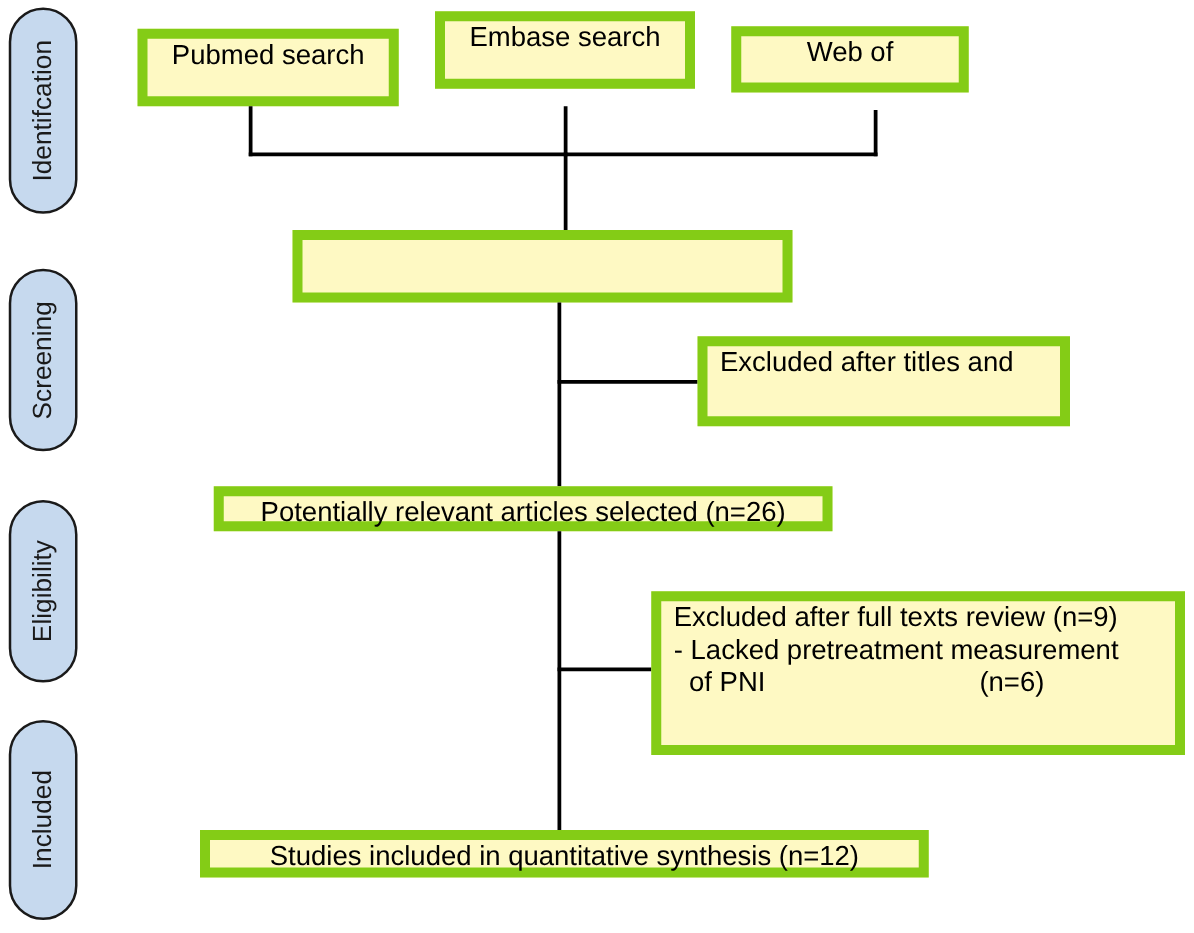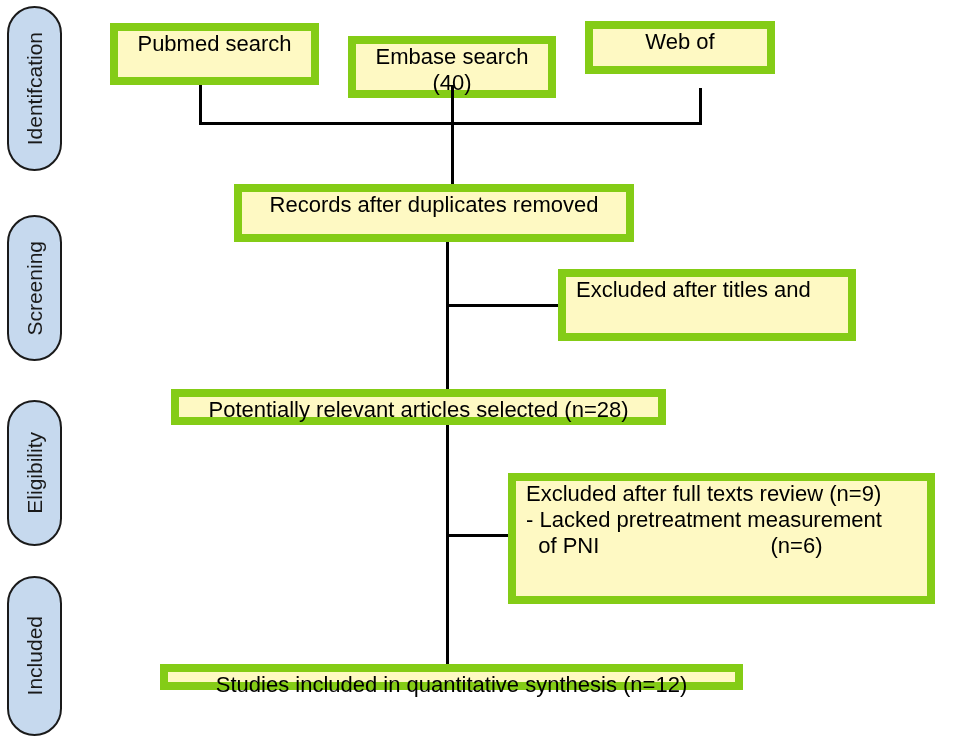--- a/index.html
+++ b/index.html
@@ -89,60 +89,58 @@
   </div>
 
   <div class="stage-pill" style="top:576px; height:160px;">
     <span class="stage-label">Included</span>
   </div>
 
   <div class="flow-box ta-center" style="left:110px; top:23px; width:209px; height:62px;">
     <span class="line">Pubmed search</span>
   </div>
 
-  <div class="flow-box ta-center" style="left:348px; top:36px; width:208px; height:62px;">
+  <div class="flow-box ta-center" style="left:348px; top:9px; width:208px; height:62px;">
     <span class="line">Embase search</span>
-    <span class="line">(40)</span>
   </div>
 
   <div class="flow-box ta-center" style="left:585px; top:21px; width:190px; height:53px;">
     <span class="line">Web of</span>
   </div>
 
   <div class="conn conn-v" style="left:199px; top:85px; height:40px;"></div>
   <div class="conn conn-v" style="left:451px; top:85px; height:40px;"></div>
   <div class="conn conn-v" style="left:699px; top:88px; height:37px;"></div>
 
   <div class="conn conn-h" style="left:199px; top:122px; width:503px;"></div>
 
   <div class="conn conn-v" style="left:451px; top:122px; height:63px;"></div>
 
   <div class="flow-box ta-center" style="left:234px; top:184px; width:400px; height:58px;">
-    <span class="line">Records after duplicates removed</span>
   </div>
 
   <div class="conn conn-v" style="left:446px; top:242px; height:148px;"></div>
 
   <div class="conn conn-h" style="left:446px; top:304px; width:114px;"></div>
 
   <div class="flow-box ta-left" style="left:558px; top:269px; width:298px; height:72px;">
     <span class="line">Excluded after titles and</span>
   </div>
 
   <div class="flow-box ta-center" style="left:171px; top:389px; width:495px; height:36px;">
-    <span class="line">Potentially relevant articles selected (n=28)</span>
+    <span class="line">Potentially relevant articles selected (n=26)</span>
   </div>
 
   <div class="conn conn-v" style="left:446px; top:425px; height:240px;"></div>
 
   <div class="conn conn-h" style="left:446px; top:534px; width:78px;"></div>
 
-  <div class="flow-box ta-left" style="left:508px; top:473px; width:427px; height:131px;">
+  <div class="flow-box ta-left" style="left:521px; top:473px; width:427px; height:131px;">
     <span class="line">Excluded after full texts review (n=9)</span>
     <span class="line">- Lacked pretreatment measurement</span>
     <span class="line">  of PNI                            (n=6)</span>
   </div>
 
-  <div class="flow-box ta-center" style="left:160px; top:664px; width:583px; height:26px;">
+  <div class="flow-box ta-center" style="left:160px; top:664px; width:583px; height:38px;">
     <span class="line">Studies included in quantitative synthesis (n=12)</span>
   </div>
 
 </div>
 
 </body></html>

